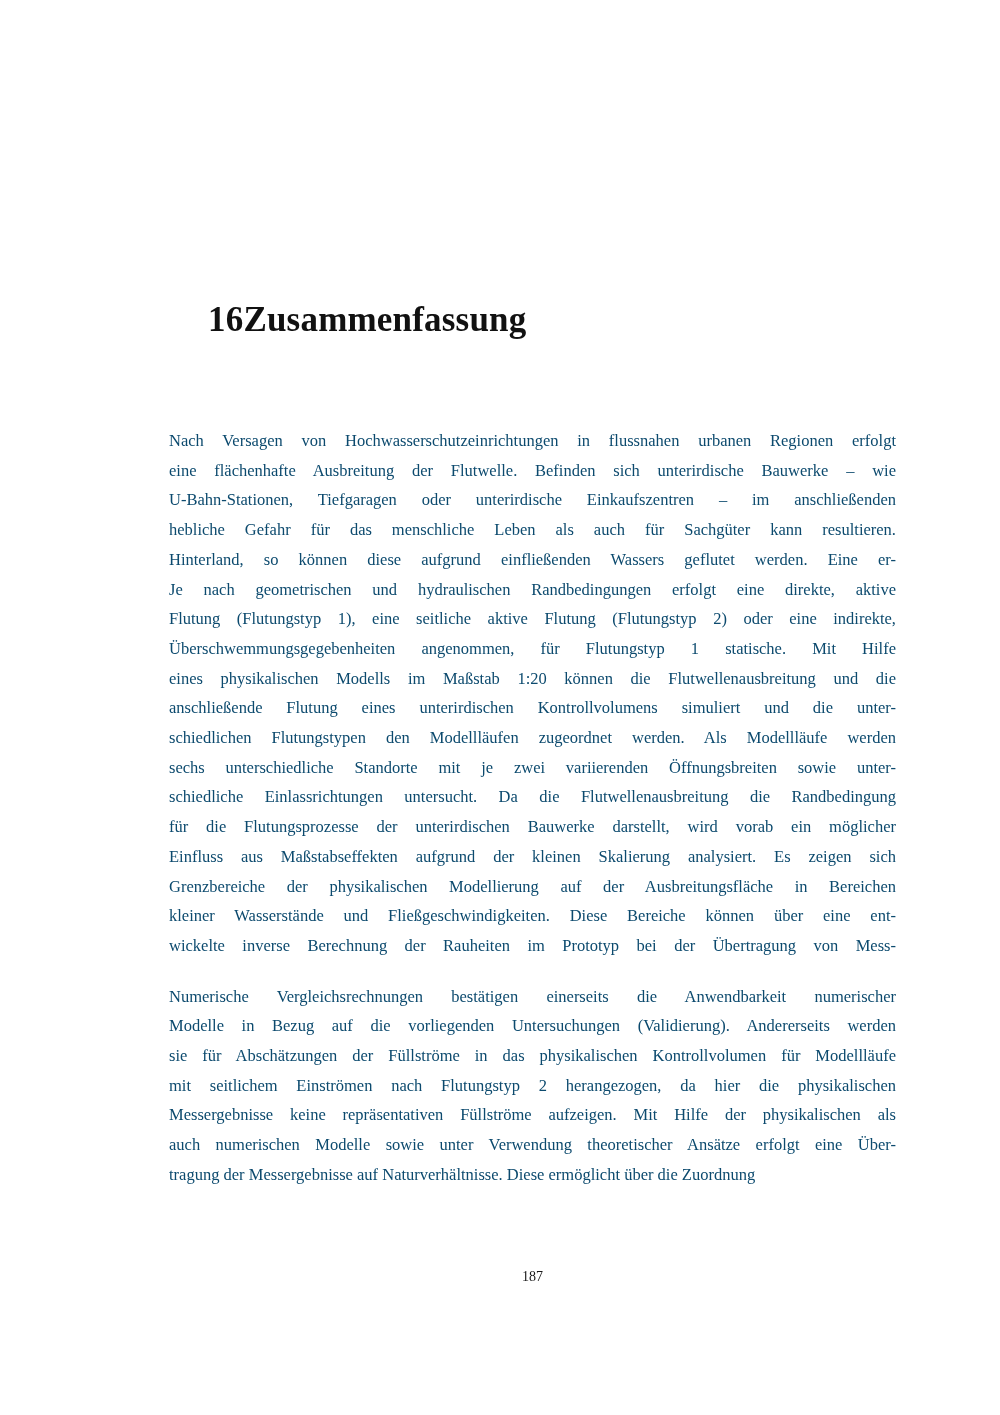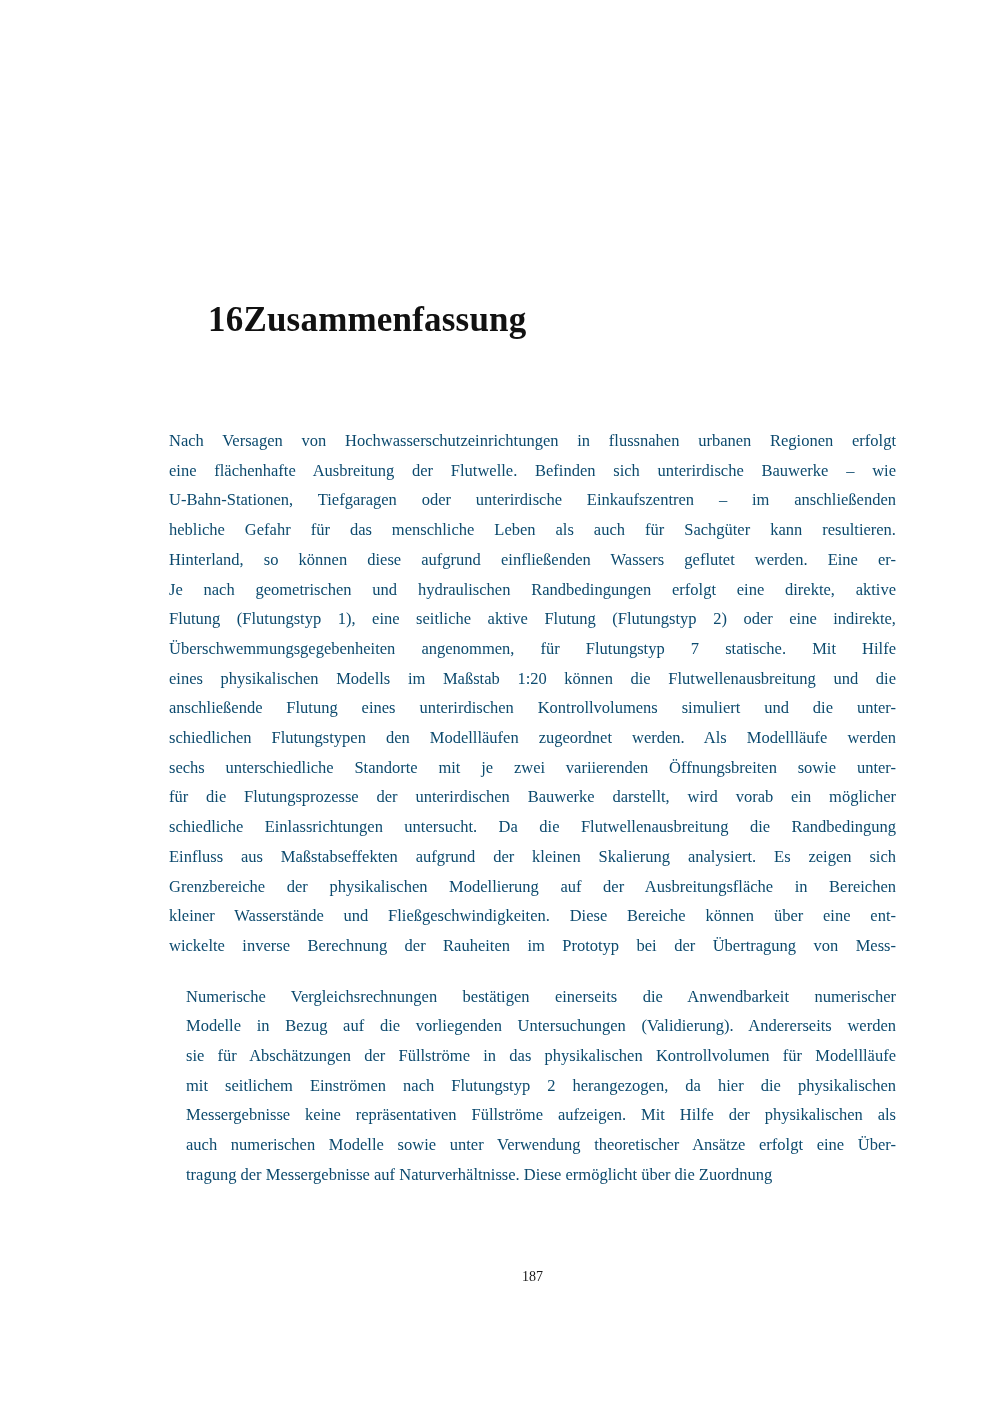--- a/index.html
+++ b/index.html
@@ -34,21 +34,20 @@
     margin-left: 40px;
   }
   .textblock {
     position: absolute;
     left: 169px;
     top: 426px;
     width: 727px;
   }
   .paragraph + .paragraph {
     margin-top: 21px;
-    margin-left: 17px;
   }
   .line {
     font-size: 16.5px;
     line-height: 29.7px;
     text-align: justify;
     text-align-last: justify;
     -moz-text-align-last: justify;
     color: #0c4a6e;
   }
   .line.last {
@@ -78,27 +77,27 @@
 
   <div class="textblock">
       <div class="paragraph">
         <div class="line">Nach Versagen von Hochwasserschutzeinrichtungen in flussnahen urbanen Regionen erfolgt</div>
         <div class="line">eine flächenhafte Ausbreitung der Flutwelle. Befinden sich unterirdische Bauwerke – wie</div>
         <div class="line">U-Bahn-Stationen, Tiefgaragen oder unterirdische Einkaufszentren – im anschließenden</div>
         <div class="line">hebliche Gefahr für das menschliche Leben als auch für Sachgüter kann resultieren.</div>
         <div class="line">Hinterland, so können diese aufgrund einfließenden Wassers geflutet werden. Eine er-</div>
         <div class="line">Je nach geometrischen und hydraulischen Randbedingungen erfolgt eine direkte, aktive</div>
         <div class="line">Flutung (Flutungstyp 1), eine seitliche aktive Flutung (Flutungstyp 2) oder eine indirekte,</div>
-        <div class="line">Überschwemmungsgegebenheiten angenommen, für Flutungstyp 7 statische. Mit Hilfe</div>
+        <div class="line">Überschwemmungsgegebenheiten angenommen, für Flutungstyp 1 statische. Mit Hilfe</div>
         <div class="line">eines physikalischen Modells im Maßstab 1:20 können die Flutwellenausbreitung und die</div>
         <div class="line">anschließende Flutung eines unterirdischen Kontrollvolumens simuliert und die unter-</div>
         <div class="line">schiedlichen Flutungstypen den Modellläufen zugeordnet werden. Als Modellläufe werden</div>
         <div class="line">sechs unterschiedliche Standorte mit je zwei variierenden Öffnungsbreiten sowie unter-</div>
+        <div class="line">schiedliche Einlassrichtungen untersucht. Da die Flutwellenausbreitung die Randbedingung</div>
         <div class="line">für die Flutungsprozesse der unterirdischen Bauwerke darstellt, wird vorab ein möglicher</div>
-        <div class="line">schiedliche Einlassrichtungen untersucht. Da die Flutwellenausbreitung die Randbedingung</div>
         <div class="line">Einfluss aus Maßstabseffekten aufgrund der kleinen Skalierung analysiert. Es zeigen sich</div>
         <div class="line">Grenzbereiche der physikalischen Modellierung auf der Ausbreitungsfläche in Bereichen</div>
         <div class="line">kleiner Wasserstände und Fließgeschwindigkeiten. Diese Bereiche können über eine ent-</div>
         <div class="line">wickelte inverse Berechnung der Rauheiten im Prototyp bei der Übertragung von Mess-</div>
       </div>
       <div class="paragraph">
         <div class="line">Numerische Vergleichsrechnungen bestätigen einerseits die Anwendbarkeit numerischer</div>
         <div class="line">Modelle in Bezug auf die vorliegenden Untersuchungen (Validierung). Andererseits werden</div>
         <div class="line">sie für Abschätzungen der Füllströme in das physikalischen Kontrollvolumen für Modellläufe</div>
         <div class="line">mit seitlichem Einströmen nach Flutungstyp 2 herangezogen, da hier die physikalischen</div>

